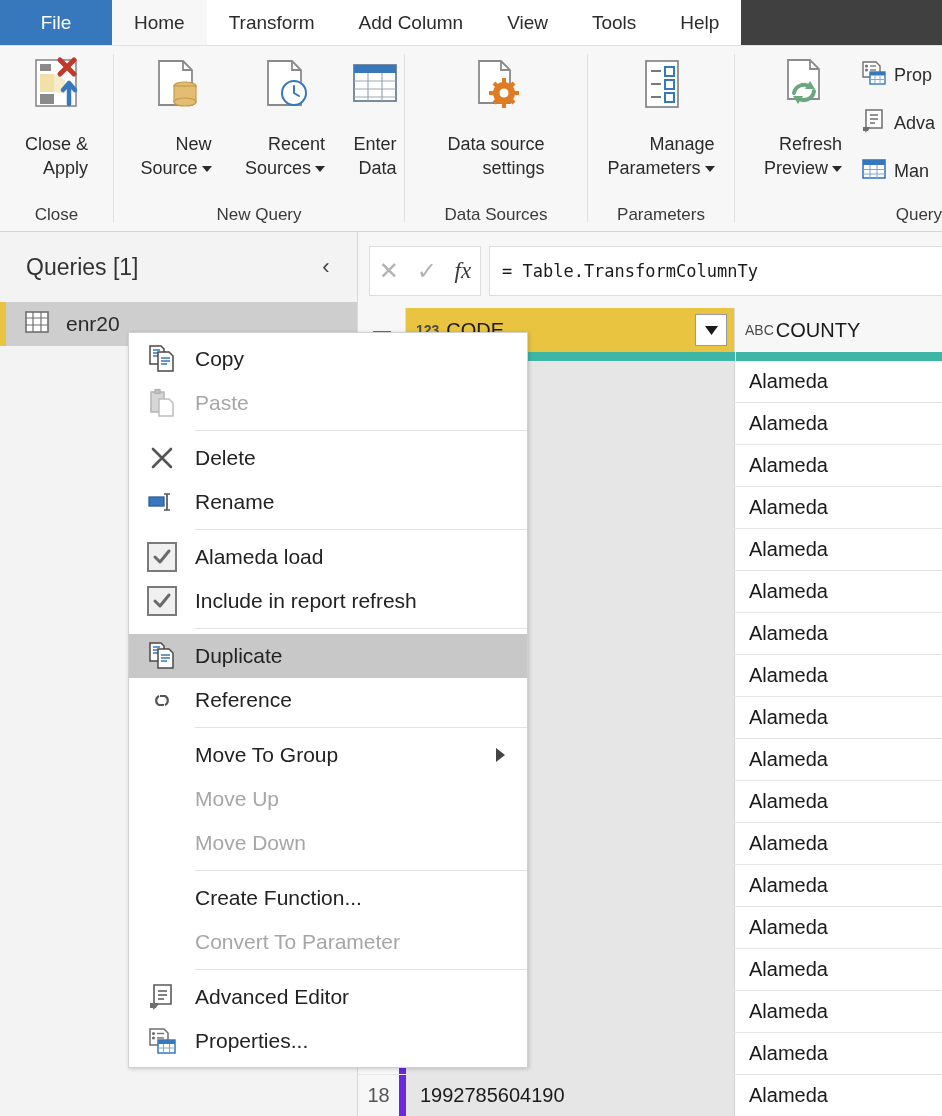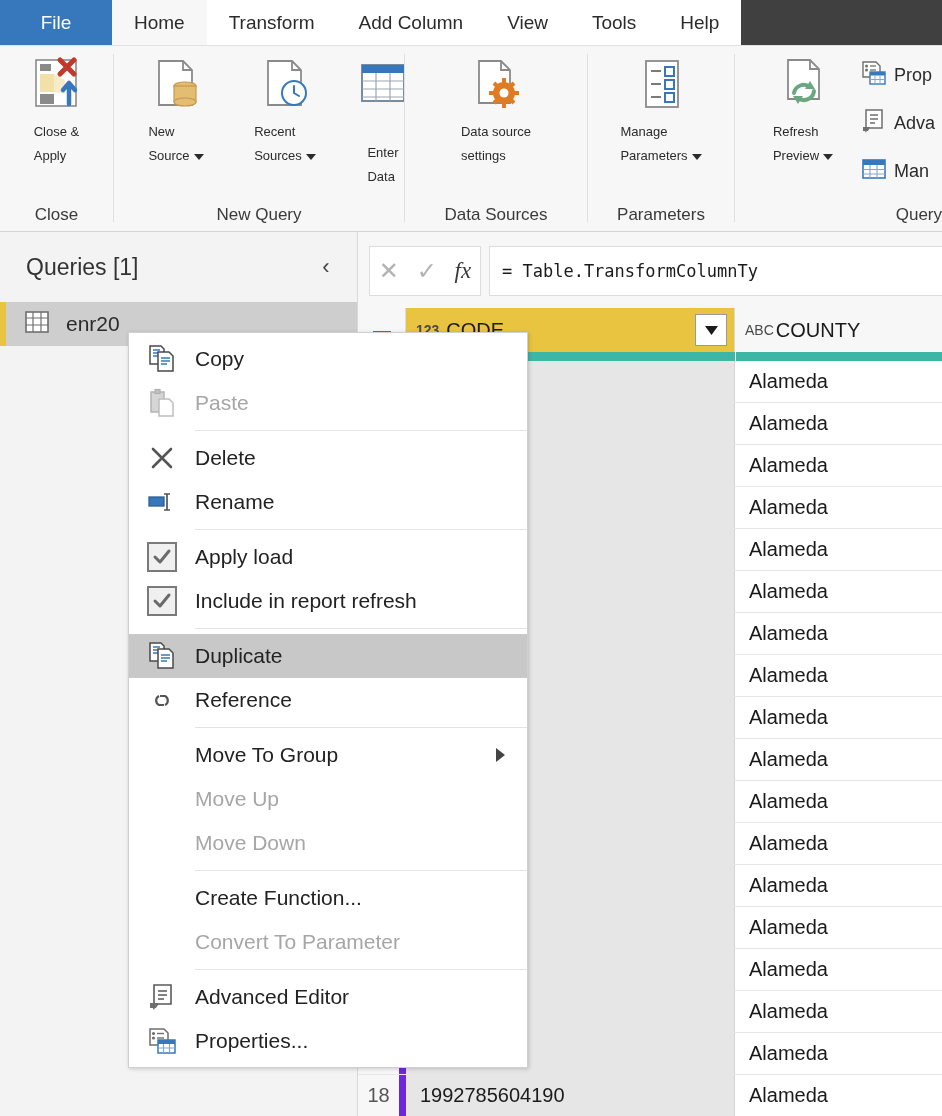--- a/index.html
+++ b/index.html
@@ -36,22 +36,22 @@
   .rb-label{
     position:absolute;bottom:6px;left:0;width:100%;text-align:center;
     font-size:17px;color:#3a3a3a;white-space:nowrap;
   }
   .rb-btn{
     position:absolute;top:4px;display:flex;flex-direction:column;
     align-items:center;justify-content:flex-start;
   }
   .rb-ico{height:68px;display:flex;align-items:center;justify-content:center;}
   .rb-txt{
-    font-size:13px;line-height:24px;text-align:left;color:#2b2b2b;
-    white-space:pre-line;margin-top:2px;
+    font-size:18px;line-height:24px;text-align:right;color:#2b2b2b;
+    white-space:pre-line;margin-top:14px;
   }
   .rb-small{
     position:absolute;display:flex;align-items:center;gap:7px;
     font-size:18px;color:#2b2b2b;white-space:nowrap;
   }
   .caret{display:inline-block;width:0;height:0;border-left:5px solid transparent;
     border-right:5px solid transparent;border-top:6px solid #2b2b2b;margin-left:4px;
     vertical-align:middle;}
 
   
@@ -214,21 +214,21 @@
         <svg width="58" height="58" viewBox="0 0 58 58">
           <path d="M12 6 H36 L45 15 V50 H12 Z" fill="#fff" stroke="#8a8a8a" stroke-width="1.8"></path>
           <path d="M36 6 V15 H45" fill="none" stroke="#8a8a8a" stroke-width="1.8"></path>
           <circle cx="38" cy="38" r="12" fill="#fff" stroke="#3778BD" stroke-width="2"></circle>
           <path d="M38 31 V38 L43 41" stroke="#3778BD" stroke-width="2" fill="none" stroke-linecap="round"></path>
         </svg>
       </div>
       <div class="rb-txt"><span>Recent
 Sources</span><span class="caret"></span></div>
     </div>
-    <div class="rb-btn" style="left:228px;width:82px;gap:21px;">
+    <div class="rb-btn" style="left:220px;width:82px;">
       <div class="rb-ico">
         <svg width="58" height="58" viewBox="0 0 58 58">
           <rect x="8" y="10" width="42" height="36" fill="#fff" stroke="#6b7f97" stroke-width="1.8"></rect>
           <rect x="8" y="10" width="42" height="8" fill="#3778BD"></rect>
           <path d="M8 26 H50 M8 34 H50 M8 42 H50 M22 18 V46 M36 18 V46" stroke="#9aa7b5" stroke-width="1.2"></path>
         </svg>
       </div>
       <div class="rb-txt">Enter
 Data</div>
     </div>
@@ -536,21 +536,21 @@
     </div>
     <div class="msep"></div>
     <div class="mi">
       <span class="mi-ico">
         <span class="cbx">
           <svg width="20" height="20" viewBox="0 0 20 20">
             <path d="M3 10 L8 15 L17 4" stroke="#6a6a6a" stroke-width="3" fill="none" stroke-linecap="round" stroke-linejoin="round"></path>
           </svg>
         </span>
       </span>
-      <span class="mi-label">Apply load</span>
+      <span class="mi-label">Alameda load</span>
     </div>
     <div class="mi">
       <span class="mi-ico">
         <span class="cbx">
           <svg width="20" height="20" viewBox="0 0 20 20">
             <path d="M3 10 L8 15 L17 4" stroke="#6a6a6a" stroke-width="3" fill="none" stroke-linecap="round" stroke-linejoin="round"></path>
           </svg>
         </span>
       </span>
       <span class="mi-label">Include in report refresh</span>

